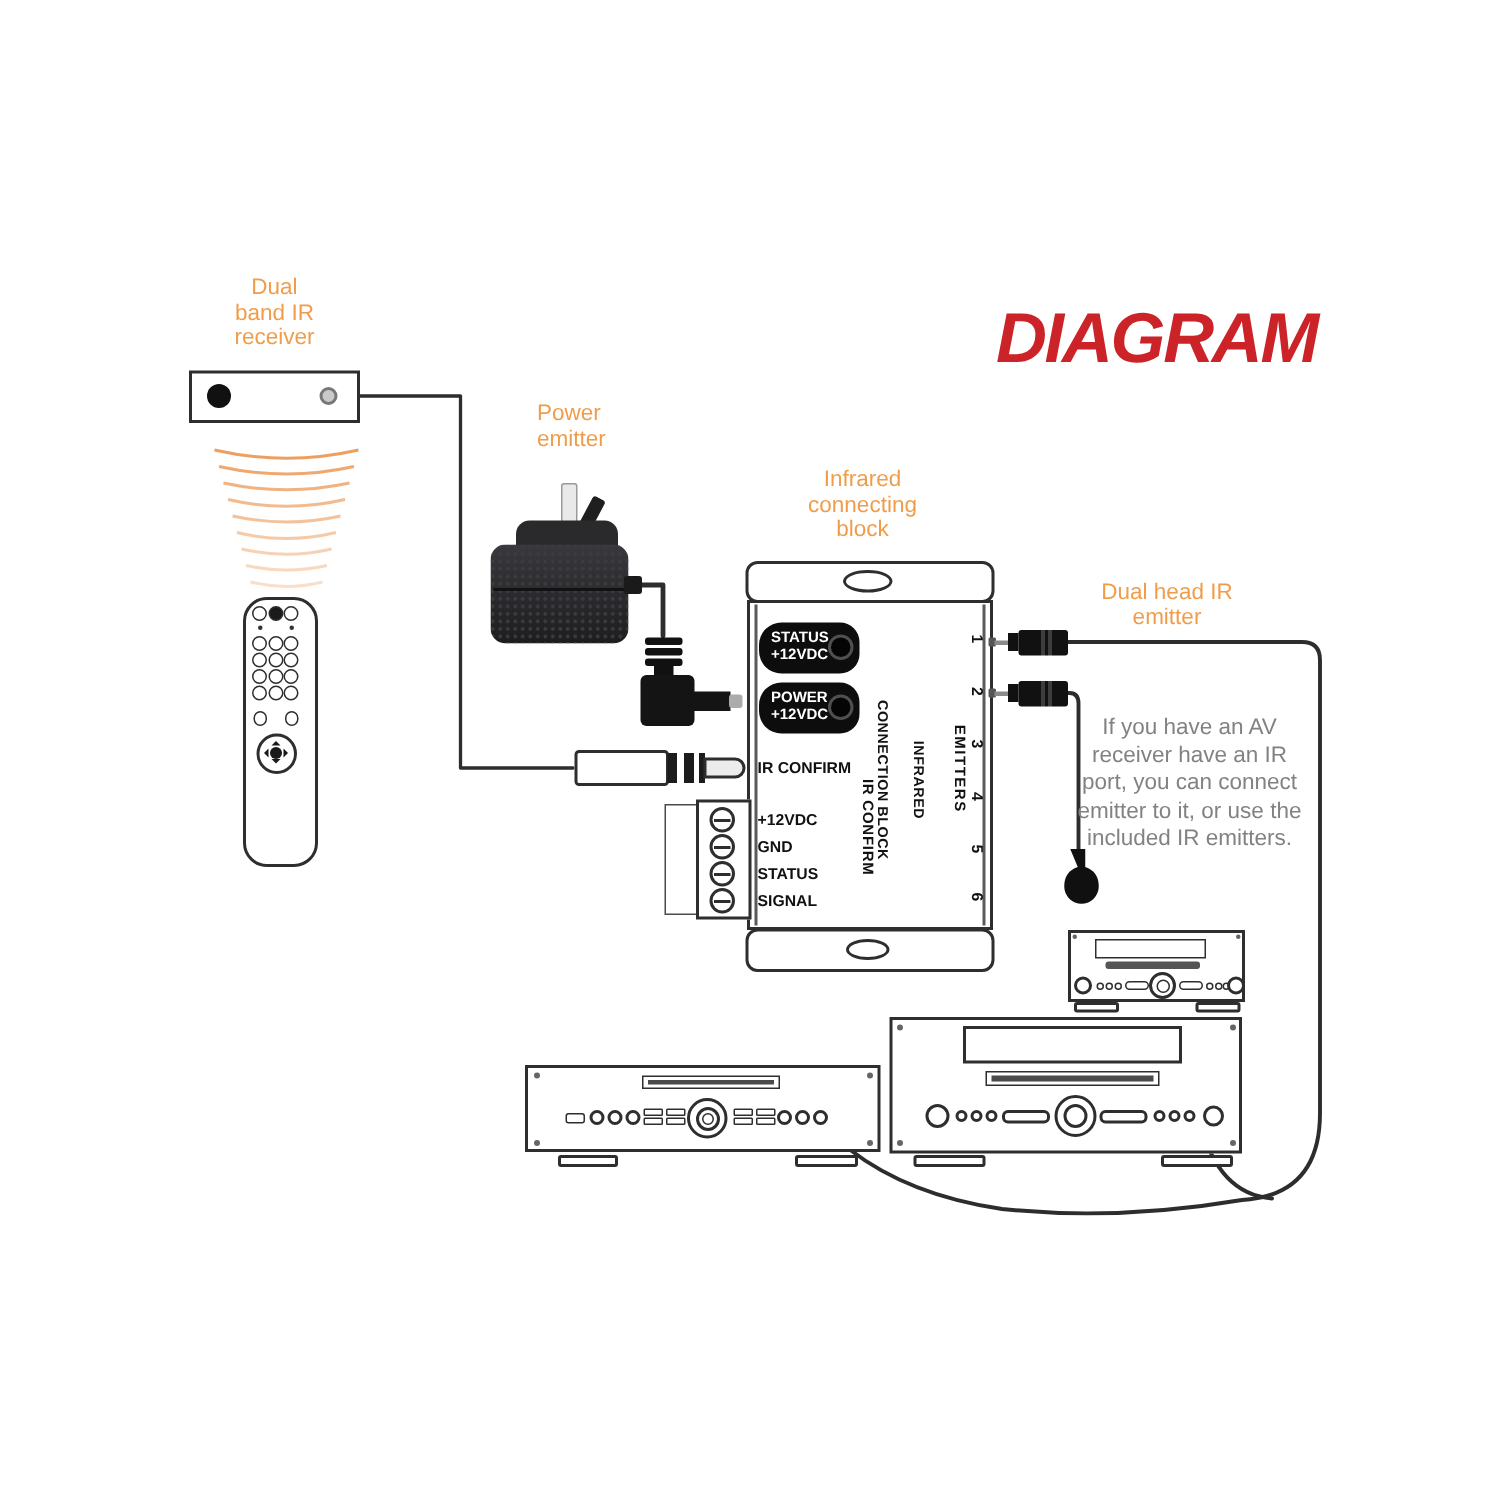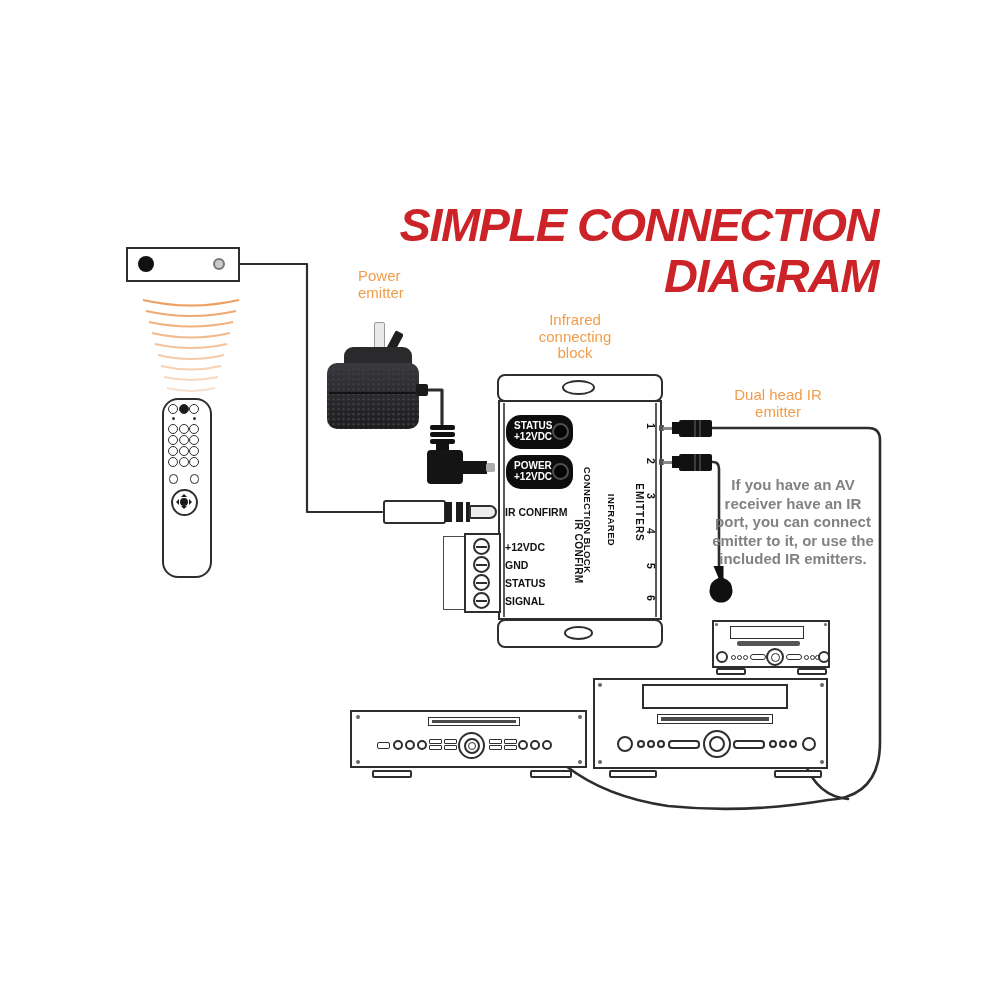--- a/index.html
+++ b/index.html
@@ -5,21 +5,21 @@
   html,body{margin:0;padding:0;background:#fff;}
   #stage{position:relative;width:1000px;height:1000px;background:#fff;overflow:hidden;
          font-family:"Liberation Sans","DejaVu Sans",sans-serif;}
   .abs{position:absolute;box-sizing:border-box;}
   .c{position:absolute;box-sizing:border-box;border:2px solid #2e2e2e;border-radius:50%;background:#fff;}
   .rect{position:absolute;box-sizing:border-box;border:2px solid #2e2e2e;background:#fff;}
   .title{position:absolute;left:370px;top:199px;width:508px;text-align:right;color:var(--title,#cb2328);
          font-weight:bold;font-style:italic;font-size:47px;line-height:51px;letter-spacing:-1.5px;}
   .lbl{position:absolute;color:var(--label,#f09d4b);font-size:15px;line-height:16.5px;text-align:center;}
   .note{position:absolute;left:704px;top:476px;width:178px;text-align:center;color:var(--note,#828282);
-        font-size:15px;line-height:18.6px;font-weight:bold;}
+        font-size:15px;line-height:18.6px;}
   .dt{position:absolute;font-weight:bold;font-size:10.5px;color:#111;white-space:nowrap;}
   .vt{position:absolute;font-weight:bold;color:#111;transform:rotate(90deg);text-align:center;white-space:pre-line;}
   .badge{position:absolute;left:506px;width:67px;height:34px;background:#0d0d0d;border-radius:15px 13px 13px 15px;
          color:#fff;font-weight:bold;font-size:10px;line-height:10.5px;padding:6px 0 0 8px;box-sizing:border-box;}
   .led{position:absolute;right:4px;top:8px;width:17px;height:17px;border-radius:50%;background:#050505;
        border:2px solid #4f4f4f;box-sizing:border-box;}
   .tscr{position:absolute;width:17px;height:17px;border-radius:50%;border:2px solid #2e2e2e;background:#fff;box-sizing:border-box;}
   .tscr::after{content:"";position:absolute;left:1px;right:1px;top:50%;height:2px;margin-top:-1px;background:#2e2e2e;}
   .scr{position:absolute;width:4px;height:4px;border-radius:50%;background:#666;}
   .foot{position:absolute;height:8px;border:2px solid #2e2e2e;border-radius:2px;background:#fff;box-sizing:border-box;}
@@ -56,24 +56,28 @@
       <path d="M639 552 V599 H648"></path>
     </g>
     <g fill="#101010">
       <path d="M713.5 566 h10 v12 q9 3 9 13 a11.5 11.5 0 1 1 -23 0 q0 -10 9 -13 z"></path>
       <ellipse cx="792" cy="730" rx="9.5" ry="15" transform="rotate(35 792 730)"></ellipse>
       <ellipse cx="556" cy="754" rx="9.5" ry="15" transform="rotate(-42 556 754)"></ellipse>
     </g>
   </svg>
 
   <div class="title">
-    <div>SIMPLE CONNECTION</div>
     <div>DIAGRAM</div>
   </div>
 
+  <div class="lbl" style="left:128px;top:184px;width:110px;">
+    <div>Dual</div>
+    <div>band IR</div>
+    <div>receiver</div>
+  </div>
   <div class="lbl" style="left:358px;top:268px;width:80px;text-align:left;">
     <div>Power</div>
     <div>emitter</div>
   </div>
   <div class="lbl" style="left:515px;top:312px;width:120px;">
     <div>Infrared</div>
     <div>connecting</div>
     <div>block</div>
   </div>
   <div class="lbl" style="left:713px;top:387px;width:130px;">

